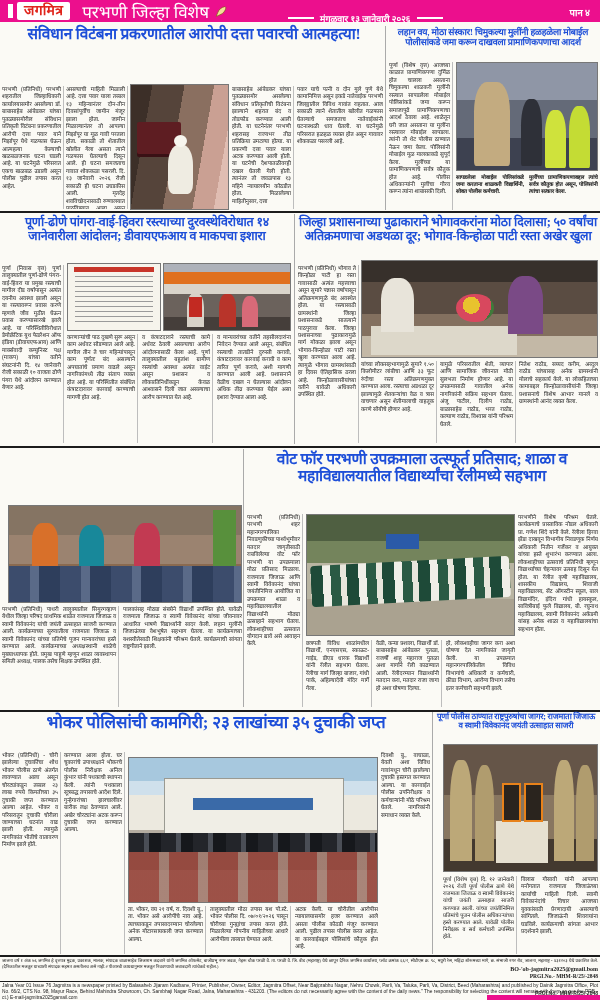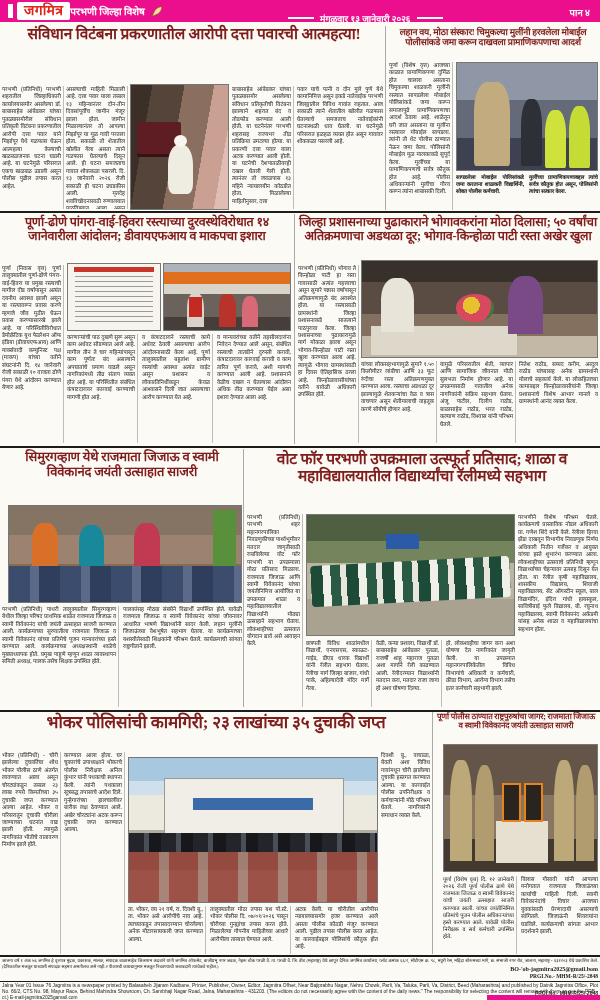--- a/index.html
+++ b/index.html
@@ -4,26 +4,26 @@
 <style>
   html,body{margin:0;padding:0;background:#9a9a9a;}
   #sheet{position:relative;width:600px;height:1000px;background:#fbfaf5;overflow:hidden;
          font-family:"Liberation Serif","DejaVu Serif",serif;}
   .abs{position:absolute;box-sizing:border-box;}
   
   .mast{background:#ec0f8d;display:flex;align-items:center;}
   .mast .wbar{width:5px;height:14px;background:#fff;margin-left:8px;}
   .brand{background:#fff;color:#e0251c;font-weight:bold;font-size:14px;line-height:18px;
          padding:0 7px;border-radius:2px;margin-left:4px;letter-spacing:.3px;}
-  .edition{color:#fff;font-weight:bold;font-size:10px;margin-left:0;}
+  .edition{color:#fff;font-weight:normal;font-size:17px;margin-left:12px;}
   .mdate{color:#fff;font-weight:bold;font-size:9px;display:flex;align-items:center;gap:6px;}
   .dash{width:26px;height:2px;background:#fff;}
   .pageno{color:#fff;font-weight:bold;font-size:9.5px;}
   
-  .hl{font-weight:bold;color:#7f1d1d;text-align:center;line-height:1.12;letter-spacing:-.2px;}
+  .hl{font-weight:bold;color:#1d4ed8;text-align:center;line-height:1.12;letter-spacing:-.2px;}
   
   .bt{font-size:5.6px;line-height:1.33;text-align:justify;color:#1b1b1b;overflow:hidden;}
   .colr{border-right:.5px solid #bdbdbd;padding-right:2px;}
   .cap{font-size:5.4px;font-weight:bold;line-height:1.32;color:#101010;text-align:justify;overflow:hidden;}
   .rule{background:#1c1c1c;}
   .vrule{background:#aaa;}
   
   .photo{overflow:hidden;border:.5px solid #777;}
   .p1{background:linear-gradient(100deg,#3c2f28 0 18%,#55443a 18% 45%,#8a6f60 45% 70%,#caa093 70% 88%,#e0bdb2 88%);}
   .p1 .bed{position:absolute;left:6%;top:30%;width:46%;height:26%;background:#5e1d22;
@@ -96,21 +96,21 @@
     </span>
     <div class="mdate" style="position:absolute;left:288px;top:0;height:36px;">
       <span class="dash"></span>
       <span>मंगळवार १३ जानेवारी २०२६</span>
       <span class="dash"></span>
     </div>
     <span class="pageno" style="position:absolute;right:10px;top:6px;">पान ४</span>
   </div>
 
   <div class="abs hl" style="left:2px;top:25px;width:384px;height:31px;font-size:15.5px;">संविधान विटंबना प्रकरणातील आरोपी दत्ता पवारची आत्महत्या!</div>
-  <div class="abs hl" style="left:388px;top:27px;width:210px;height:30px;font-size:9px;">लहान वय, मोठा संस्कार! चिमुकल्या मुलींनी हरवलेला मोबाईल पोलीसांकडे जमा करून दाखवला प्रामाणिकपणाचा आदर्श</div>
+  <div class="abs hl" style="left:388px;top:27px;width:210px;height:30px;font-size:9px;">लहान वय, मोठा संस्कार! चिमुकल्या मुलींनी हळहळेला मोबाईल पोलीसांकडे जमा करून दाखवला प्रामाणिकपणाचा आदर्श</div>
 
   <div class="abs bt colr" style="left:2px;top:86px;width:62px;height:123px;">परभणी (प्रतिनिधी) परभणी शहरातील जिल्हाधिकारी कार्यालयासमोर असलेल्या डॉ. बाबासाहेब आंबेडकर यांच्या पुतळ्यासमोरील संविधान प्रतिकृती विटंबना प्रकरणातील आरोपी दत्ता पवार याने मिर्झापूर येथे गळफास घेऊन आत्महत्या केल्याची खळबळजनक घटना घडली आहे. या घटनेमुळे परिसरात एकच खळबळ उडाली असून पोलीस पुढील तपास करत आहेत.</div>
   <div class="abs bt colr" style="left:66px;top:86px;width:62px;height:123px;">असल्याची माहिती मिळाली आहे. दत्ता पवार याला तब्बल १३ महिन्यानंतर दोन-तीन दिवसांपूर्वीच जामीन मंजूर झाला होता. जामीन मिळाल्यानंतर तो आपल्या मिर्झापूर या मूळ गावी परतला होता. सकाळी तो शेतातील खोलीत गेला असता त्याने गळफास घेतल्याचे दिसून आले. ही घटना समजताच गावात शोककळा पसरली. दि. १३ जानेवारी २०२६ रोजी सकाळी ही घटना उघडकीस आली. मृतदेह शवविच्छेदनासाठी रुग्णालयात पाठविण्यात आला असून पुढील तपास सुरू आहे.</div>
   <div class="abs photo p1" style="left:130px;top:84px;width:99px;height:126px;">
     <i class="bed"></i>
     <i class="man"></i>
     <i class="cap2"></i>
   </div>
   <div class="abs bt colr" style="left:232px;top:86px;width:62px;height:123px;">बाबासाहेब आंबेडकर यांच्या पुतळ्यासमोर असलेल्या संविधान प्रतिकृतीची विटंबना झाल्याने शहरात बंद व तोडफोड करण्यात आली होती. या घटनेनंतर परभणी शहरासह राज्यभर तीव्र प्रतिक्रिया उमटल्या होत्या. या प्रकरणी दत्ता पवार याला अटक करण्यात आली होती. या घटनेची देशपातळीवरही दखल घेतली गेली होती. त्यानंतर तो जवळपास १३ महिने न्यायालयीन कोठडीत होता. मिळालेल्या माहितीनुसार, दत्ता</div>
   <div class="abs bt" style="left:297px;top:86px;width:86px;height:123px;">पवार याचे पत्नी व दोन मुले पुणे येथे कामानिमित्त असून इकडे नातेवाईक परभणी जिल्ह्यातील विविध गावांत राहतात. आज सकाळी त्याने शेतातील खोलीत गळफास घेतल्याचे समजताच नातेवाईकांनी घटनास्थळी धाव घेतली. या घटनेमुळे परिसरात हळहळ व्यक्त होत असून गावावर शोककळा पसरली आहे.</div>
@@ -153,21 +153,20 @@
     <i class="m1"></i>
     <i class="bq"></i>
     <i class="m2"></i>
   </div>
   <div class="abs bt colr" style="left:361px;top:361px;width:76px;height:82px;">यांच्या लोकसहभागामुळे सुमारे १.५० किलोमीटर लांबीचा आणि ३३ फूट रुंदीचा रस्ता अतिक्रमणमुक्त करण्यात आला. रस्त्याचा अडथळा दूर झाल्यामुळे शेतकऱ्यांचा वेळ व त्रास वाचणार असून शेतीमालाची वाहतूक करणे सोयीचे होणार आहे.</div>
   <div class="abs bt colr" style="left:440px;top:361px;width:76px;height:82px;">यामुळे परिसरातील शेती, व्यापार आणि सामाजिक जीवनात मोठी सुलभता निर्माण होणार आहे. या उपक्रमासाठी गावातील अनेक नागरिकांनी सक्रिय सहभाग घेतला. अंजू पाटील, दिलीप राठोड, बाळासाहेब राठोड, भरत राठोड, कल्याण राठोड, विश्वास यांनी परिश्रम घेतले.</div>
   <div class="abs bt" style="left:519px;top:361px;width:79px;height:82px;">नितेश राठोड, सय्यद करीम, अब्दुल राठोड यांच्यासह अनेक ग्रामस्थांनी मोलाचे सहकार्य केले. या लोकहिताच्या कामाबद्दल किन्होळावासीयांनी जिल्हा प्रशासनाचे विशेष आभार मानले व ग्रामस्थांनी आनंद व्यक्त केला.</div>
 
   <div class="abs rule" style="left:0;top:446px;width:600px;height:1.5px;"></div>
 
-  <div class="abs hl" style="left:2px;top:450px;width:240px;height:52px;font-size:13px;">सिमुरगव्हाण येथे राजमाता जिजाऊ व स्वामी विवेकानंद जयंती उत्साहात साजरी</div>
   <div class="abs hl" style="left:246px;top:450px;width:352px;height:60px;font-size:15.5px;">वोट फॉर परभणी उपक्रमाला उत्स्फूर्त प्रतिसाद; शाळा व महाविद्यालयातील विद्यार्थ्यांचा रॅलीमध्ये सहभाग</div>
   <div class="abs vrule" style="left:243px;top:449px;width:1px;height:258px;"></div>
 
   <div class="abs photo p5" style="left:8px;top:505px;width:234px;height:98px;">
     <i class="ban"></i>
     <i class="w1"></i>
     <i class="w2"></i>
     <i class="w3"></i>
     <i class="kids"></i>
   </div>

